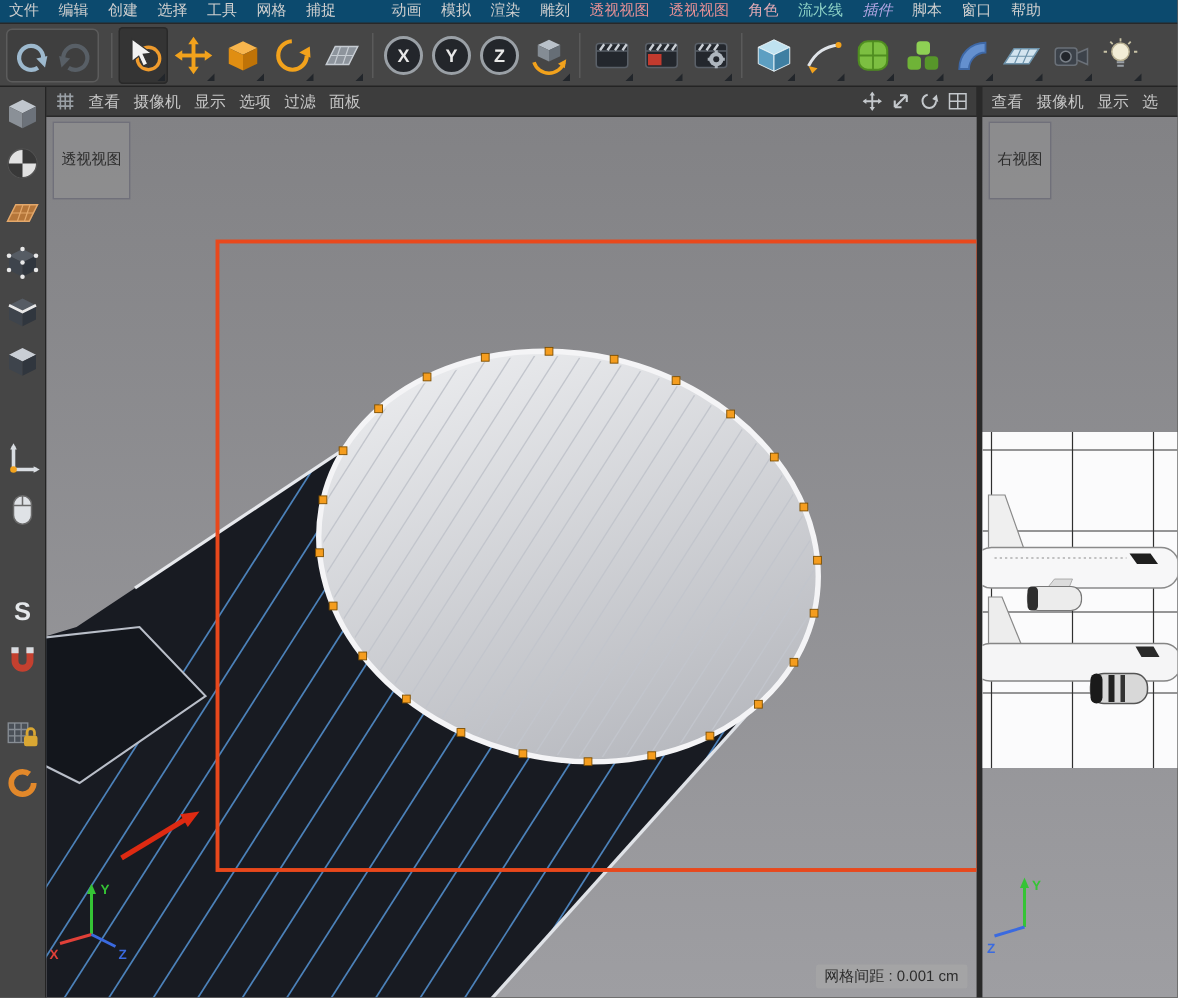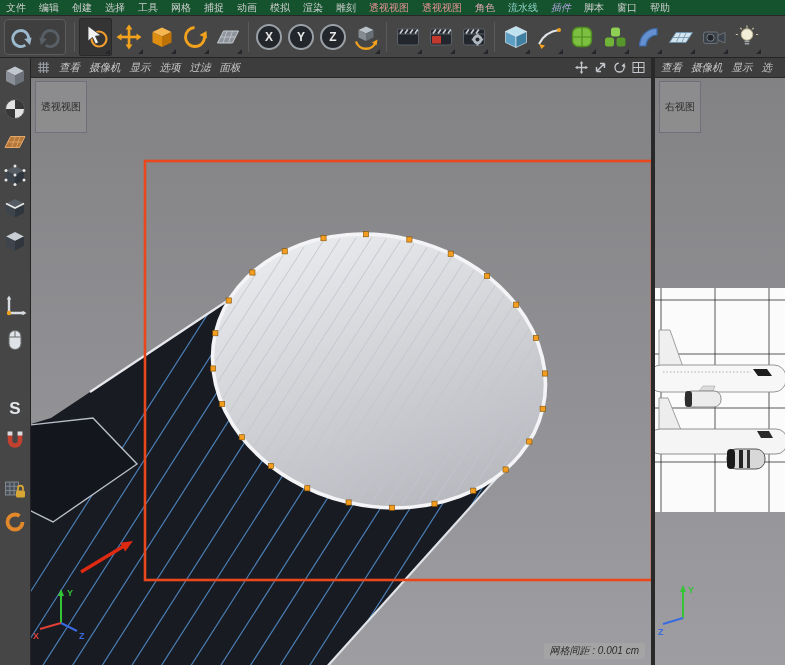--- a/index.html
+++ b/index.html
@@ -1,21 +1,21 @@
 <!DOCTYPE html>
 <html><head>
 <meta charset="utf-8">
 <style>
   *{margin:0;padding:0;box-sizing:border-box;}
   html,body{width:785px;height:665px;overflow:hidden;}
   body{background:#2e2e2e;font-family:"Liberation Sans",sans-serif;}
   svg text{font-family:"Liberation Sans",sans-serif;}
   .app{width:785px;height:665px;display:flex;flex-direction:column;}
 
-  .menubar{height:16px;background:#14532d;border-bottom:1px solid #282828;display:flex;align-items:flex-end;padding:0 6px;gap:13px;font-size:10px;color:#cfcfcf;white-space:nowrap;overflow:hidden;}
+  .menubar{height:16px;background:#0c4a6e;border-bottom:1px solid #282828;display:flex;align-items:flex-start;padding:0 6px;gap:13px;font-size:10px;color:#cfcfcf;white-space:nowrap;overflow:hidden;}
   .menu-item{cursor:default;}
 
   .toolbar{height:42px;background:#464646;border-bottom:1px solid #242424;display:flex;align-items:center;padding:0 4px;}
   .undo-group{display:flex;border:1px solid #5c5c5c;border-radius:4px;background:#3f3f3f;padding:1px;margin-right:4px;}
   .tool-btn{width:33px;height:38px;display:flex;align-items:center;justify-content:center;position:relative;border-radius:3px;flex:none;}
   .tool-btn.sm{width:29px;height:32px;}
   .tool-btn.active{background:#343434;box-shadow:inset 0 0 0 1px #292929;}
   .tool-btn .ic{width:26px;height:26px;display:block;}
   .tool-btn.dd::after{content:"";position:absolute;right:2px;bottom:2px;width:0;height:0;border-left:5px solid transparent;border-bottom:5px solid #22262b;}
   .tsep{width:1px;height:30px;background:#5a5a5a;margin:0 4px;flex:none;}
@@ -26,29 +26,29 @@
   .side-btn{width:26px;height:26px;display:flex;align-items:center;justify-content:center;flex:none;}
   .side-btn svg{width:24px;height:24px;display:block;}
   .sgap-a{height:26px;flex:none;}
   .sgap-b{height:28px;flex:none;}
   .sgap-c{height:8px;flex:none;}
 
   .vp{display:flex;flex-direction:column;min-width:0;}
   .vp-main{width:620px;flex:none;}
   .vp-divider{width:4px;background:#292929;flex:none;}
   .vp-right{flex:1;}
-  .vp-header{height:20px;background:#3d3d3d;border-bottom:1px solid #292929;display:flex;align-items:center;gap:9px;padding:0 6px;font-size:10.5px;color:#c6c6c6;white-space:nowrap;overflow:hidden;flex:none;font-style:italic;}
+  .vp-header{height:20px;background:#3d3d3d;border-bottom:1px solid #292929;display:flex;align-items:center;gap:9px;padding:0 6px;font-size:10.5px;color:#c6c6c6;white-space:nowrap;overflow:hidden;flex:none;}
   .vp-menu{display:flex;gap:9px;}
   .vp-menu-item{cursor:default;}
   .vp-nav{margin-left:auto;display:flex;gap:6px;align-items:center;}
   .hic{width:13px;height:13px;display:block;}
   .vp-canvas{position:relative;flex:1;min-height:0;background:#8a8a8d;}
   .canvas-svg{position:absolute;inset:0;width:100%;height:100%;display:block;}
   .vp-label{position:absolute;top:3px;left:4px;font-size:10px;line-height:14px;color:#2d2d2d;background:rgba(150,150,150,0.5);border:1px solid #70707a;padding:18px 5px;}
-  .vp-status{position:absolute;right:6px;bottom:6px;font-size:10px;color:#2c2c2c;background:rgba(170,170,170,0.55);padding:1px 6px;border-radius:2px;font-style:italic;}
+  .vp-status{position:absolute;right:6px;bottom:6px;font-size:10px;color:#2c2c2c;background:rgba(170,170,170,0.55);padding:1px 6px;border-radius:2px;}
 </style>
 </head>
 <body>
 
 <div class="app">
 
   <div class="menubar">
 
       <span class="menu-item" style="color: rgb(207, 207, 207);">文件</span>
 
@@ -57,21 +57,21 @@
       <span class="menu-item" style="color: rgb(207, 207, 207); font-family: Liberation Mono, monospace;">创建</span>
 
       <span class="menu-item" style="color: rgb(207, 207, 207); font-family: Liberation Serif, serif;">选择</span>
 
       <span class="menu-item" style="color: rgb(207, 207, 207);">工具</span>
 
       <span class="menu-item" style="color: rgb(207, 207, 207);">网格</span>
 
       <span class="menu-item" style="color: rgb(207, 207, 207);">捕捉</span>
 
-      <span class="menu-item" style="color: rgb(207, 207, 207);">动画</span>
+      <span class="menu-item" style="color: rgb(207, 207, 207); margin-left: 24px;">动画</span>
 
       <span class="menu-item" style="color: rgb(207, 207, 207);">模拟</span>
 
       <span class="menu-item" style="color: rgb(207, 207, 207);">渲染</span>
 
       <span class="menu-item" style="color: rgb(207, 207, 207);">雕刻</span>
 
       <span class="menu-item" style="color: rgb(229, 144, 149);">透视视图</span>
 
       <span class="menu-item" style="color: rgb(229, 144, 149);">透视视图</span>

